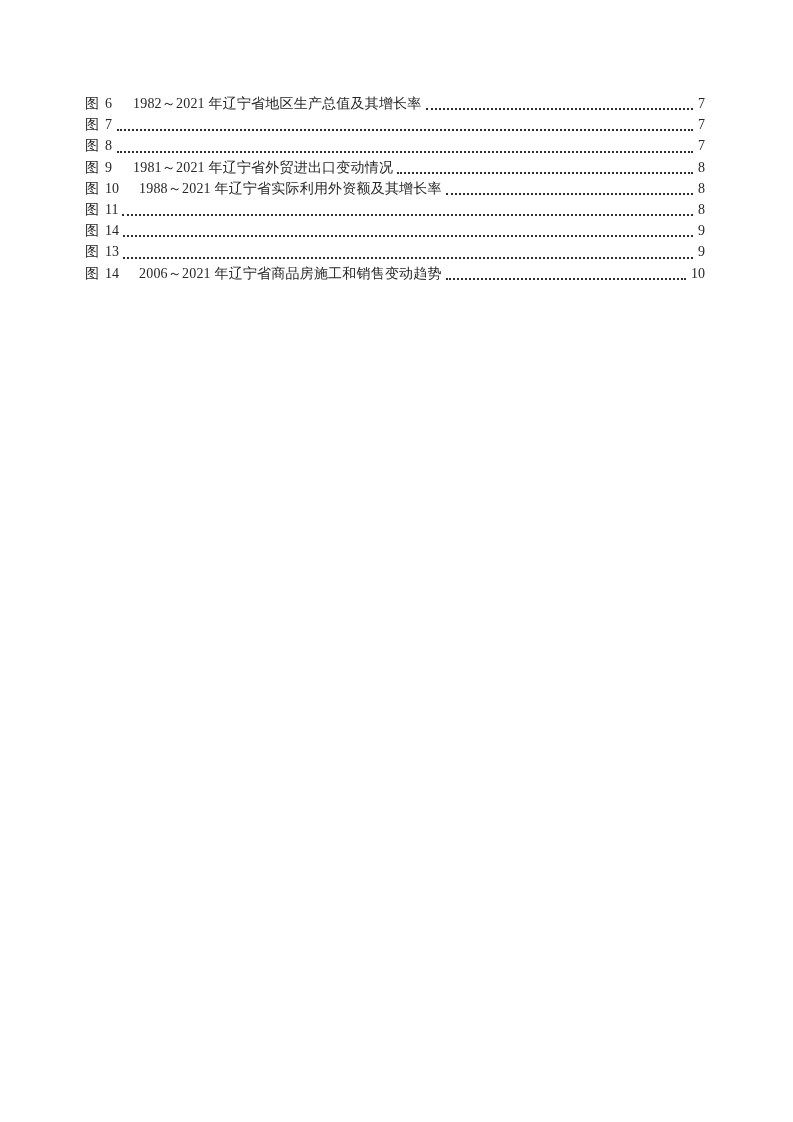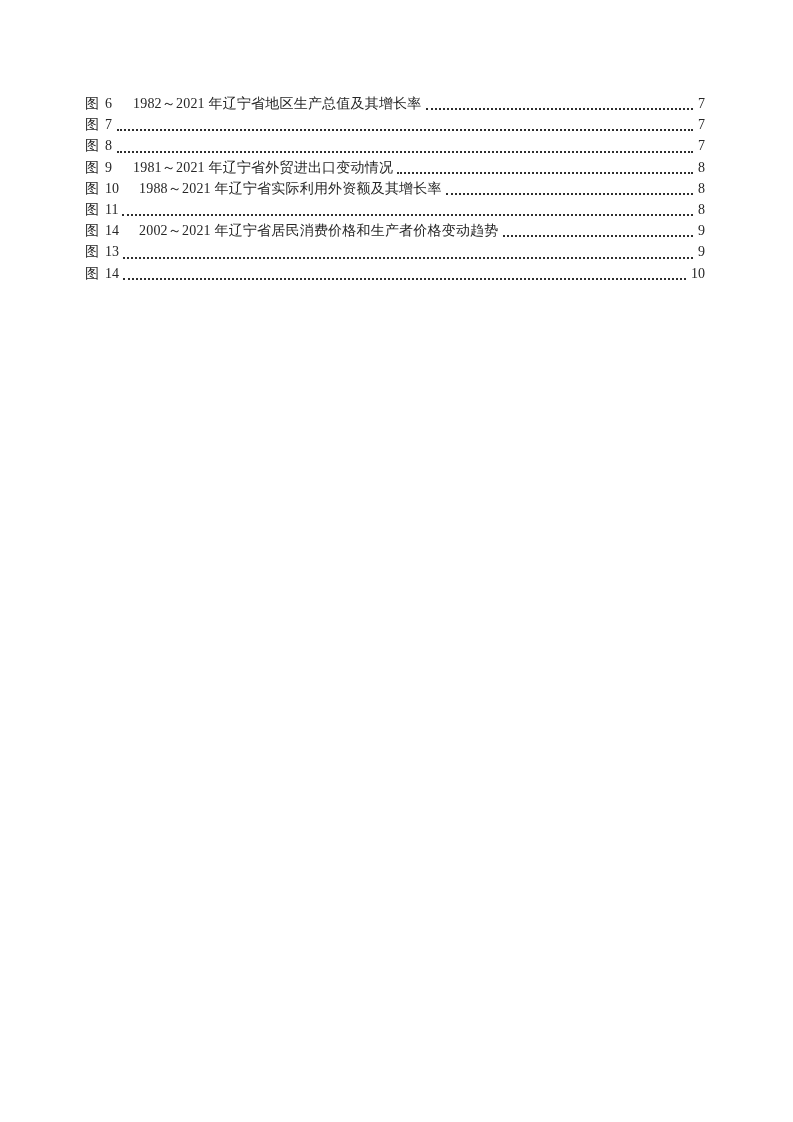--- a/index.html
+++ b/index.html
@@ -93,33 +93,33 @@
     <div class="row">
       <span class="fig">图</span>
       <span class="num">11</span>
       <span class="leader"></span>
       <span class="pg">8</span>
     </div>
 
     <div class="row">
       <span class="fig">图</span>
       <span class="num">14</span>
-      <span class="title">2002～2021 年辽宁省居民消费价格和生产者价格变动趋势</span>
       <span class="leader"></span>
       <span class="pg">9</span>
     </div>
 
     <div class="row">
       <span class="fig">图</span>
       <span class="num">13</span>
       <span class="leader"></span>
       <span class="pg">9</span>
     </div>
 
     <div class="row">
       <span class="fig">图</span>
       <span class="num">14</span>
+      <span class="title">2006～2021 年辽宁省商品房施工和销售变动趋势</span>
       <span class="leader"></span>
       <span class="pg">10</span>
     </div>
 
   </div>
 </div>
 
 </body></html>

